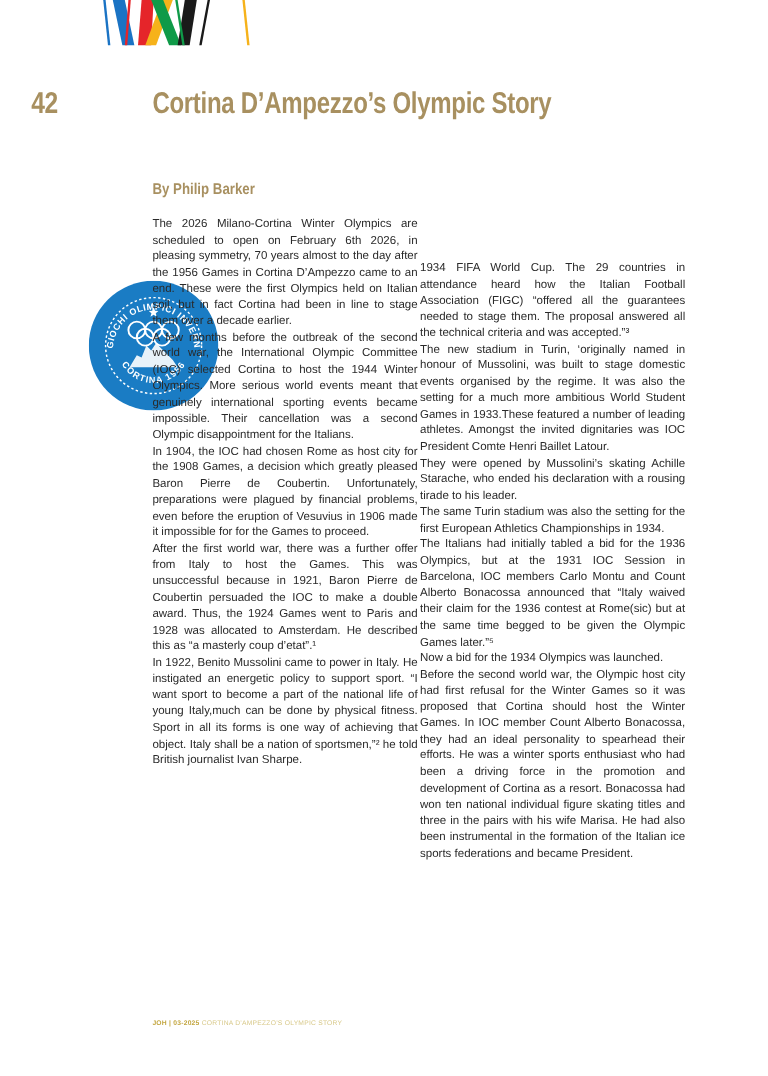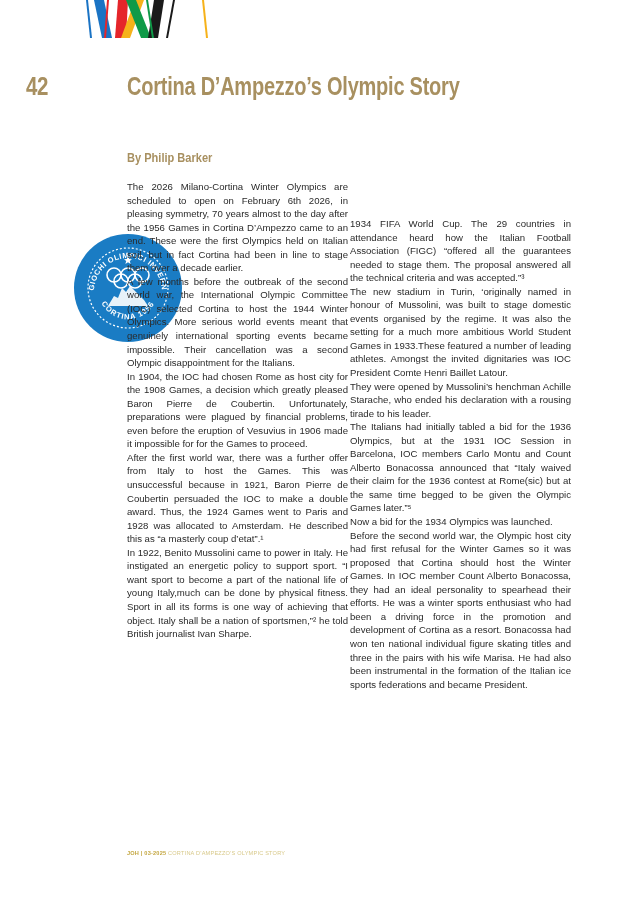--- a/index.html
+++ b/index.html
@@ -77,21 +77,22 @@
   <p>The 2026 Milano-Cortina Winter Olympics are scheduled to open on February 6th 2026, in pleasing symmetry, 70 years almost to the day after the 1956 Games in Cortina D’Ampezzo came to an end. These were the first Olympics held on Italian soil, but in fact Cortina had been in line to stage them over a decade earlier.</p>
   <p>A few months before the outbreak of the second world war, the International Olympic Committee (IOC) selected Cortina to host the 1944 Winter Olympics. More serious world events meant that genuinely international sporting events became impossible. Their cancellation was a second Olympic disappointment for the Italians.</p>
   <p>In 1904, the IOC had chosen Rome as host city for the 1908 Games, a decision which greatly pleased Baron Pierre de Coubertin. Unfortunately, preparations were plagued by financial problems, even before the eruption of Vesuvius in 1906 made it impossible for for the Games to proceed.</p>
   <p>After the first world war, there was a further offer from Italy to host the Games. This was unsuccessful because in 1921, Baron Pierre de Coubertin persuaded the IOC to make a double award. Thus, the 1924 Games went to Paris and 1928 was allocated to Amsterdam. He described this as “a masterly coup d’etat”.¹</p>
   <p>In 1922, Benito Mussolini came to power in Italy. He instigated an energetic policy to support sport. “I want sport to become a part of the national life of young Italy,much can be done by physical fitness. Sport in all its forms is one way of achieving that object. Italy shall be a nation of sportsmen,”² he told British journalist Ivan Sharpe.</p>
 </div>
 
 <div class="col col-right">
   <p>1934 FIFA World Cup. The 29 countries in attendance heard how the Italian Football Association (FIGC) “offered all the guarantees needed to stage them. The proposal answered all the technical criteria and was accepted.”³</p>
   <p>The new stadium in Turin, ‘originally named in honour of Mussolini, was built to stage domestic events organised by the regime. It was also the setting for a much more ambitious World Student Games in 1933.These featured a number of leading athletes. Amongst the invited dignitaries was IOC President Comte Henri Baillet Latour.</p>
-  <p>They were opened by Mussolini’s henchman Achille Starache, who ended his declaration with a rousing tirade to his leader.</p>
+  <p>They were opened by Mussolini’s skating Achille Starache, who ended his declaration with a rousing tirade to his leader.</p>
+  <p>The same Turin stadium was also the setting for the first European Athletics Championships in 1934.</p>
   <p>The Italians had initially tabled a bid for the 1936 Olympics, but at the 1931 IOC Session in Barcelona, IOC members Carlo Montu and Count Alberto Bonacossa announced that “Italy waived their claim for the 1936 contest at Rome(sic) but at the same time begged to be given the Olympic Games later.”⁵</p>
   <p>Now a bid for the 1934 Olympics was launched.</p>
   <p>Before the second world war, the Olympic host city had first refusal for the Winter Games so it was proposed that Cortina should host the Winter Games. In IOC member Count Alberto Bonacossa, they had an ideal personality to spearhead their efforts. He was a winter sports enthusiast who had been a driving force in the promotion and development of Cortina as a resort. Bonacossa had won ten national individual figure skating titles and three in the pairs with his wife Marisa. He had also been instrumental in the formation of the Italian ice sports federations and became President.</p>
 </div>
 
 <div class="footer">
   <span class="issue">JOH | 03-2025</span>
   <span class="sect">CORTINA D’AMPEZZO’S OLYMPIC STORY</span>
 </div>
 

